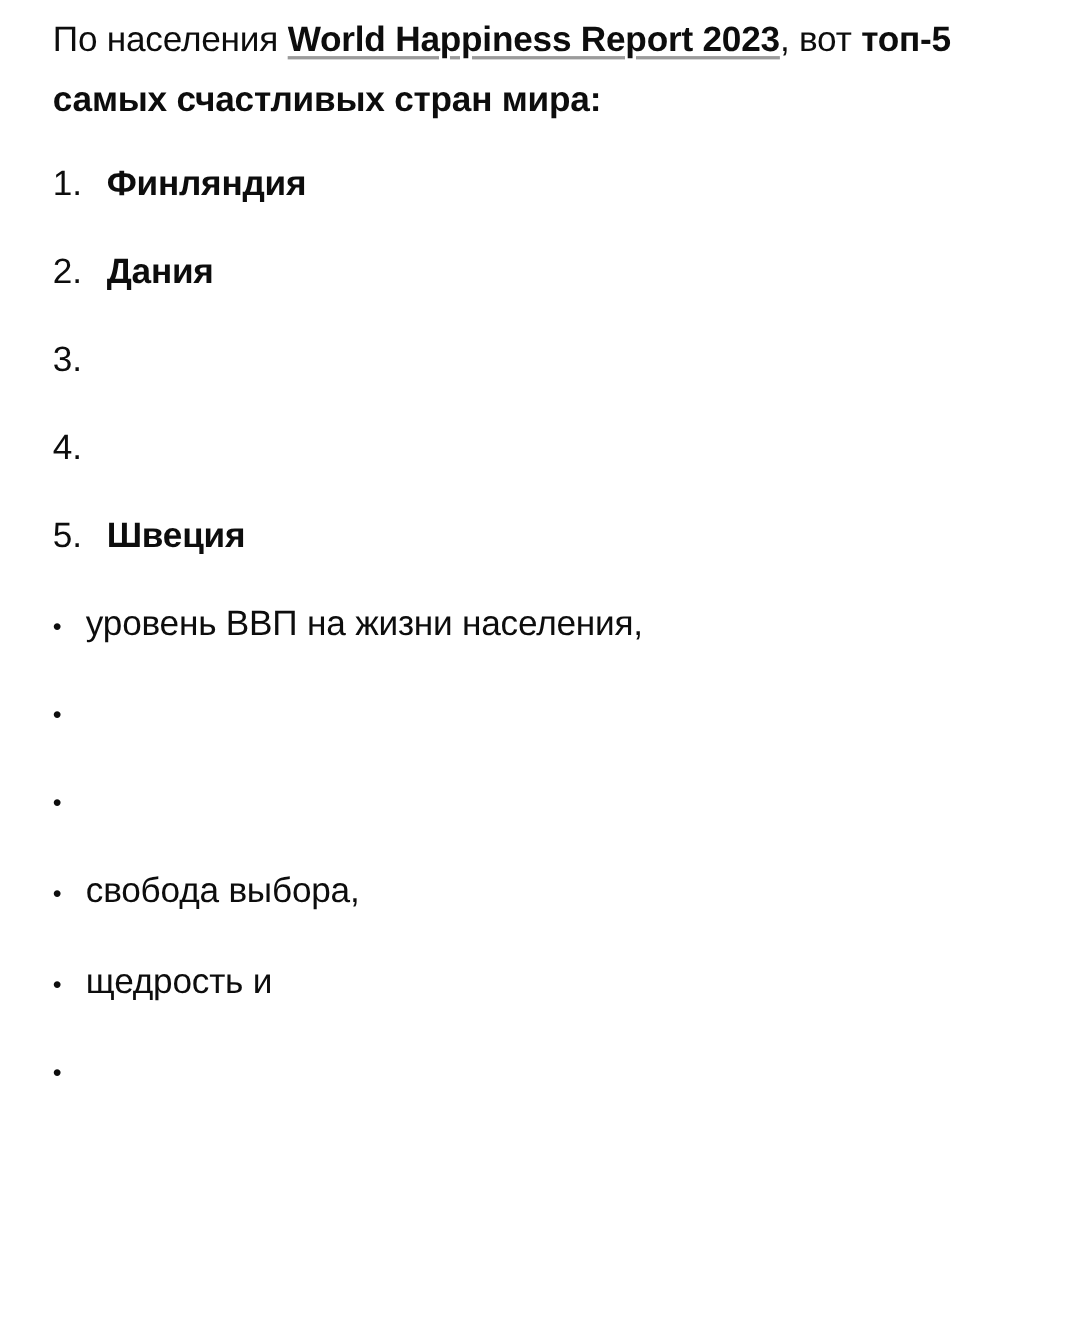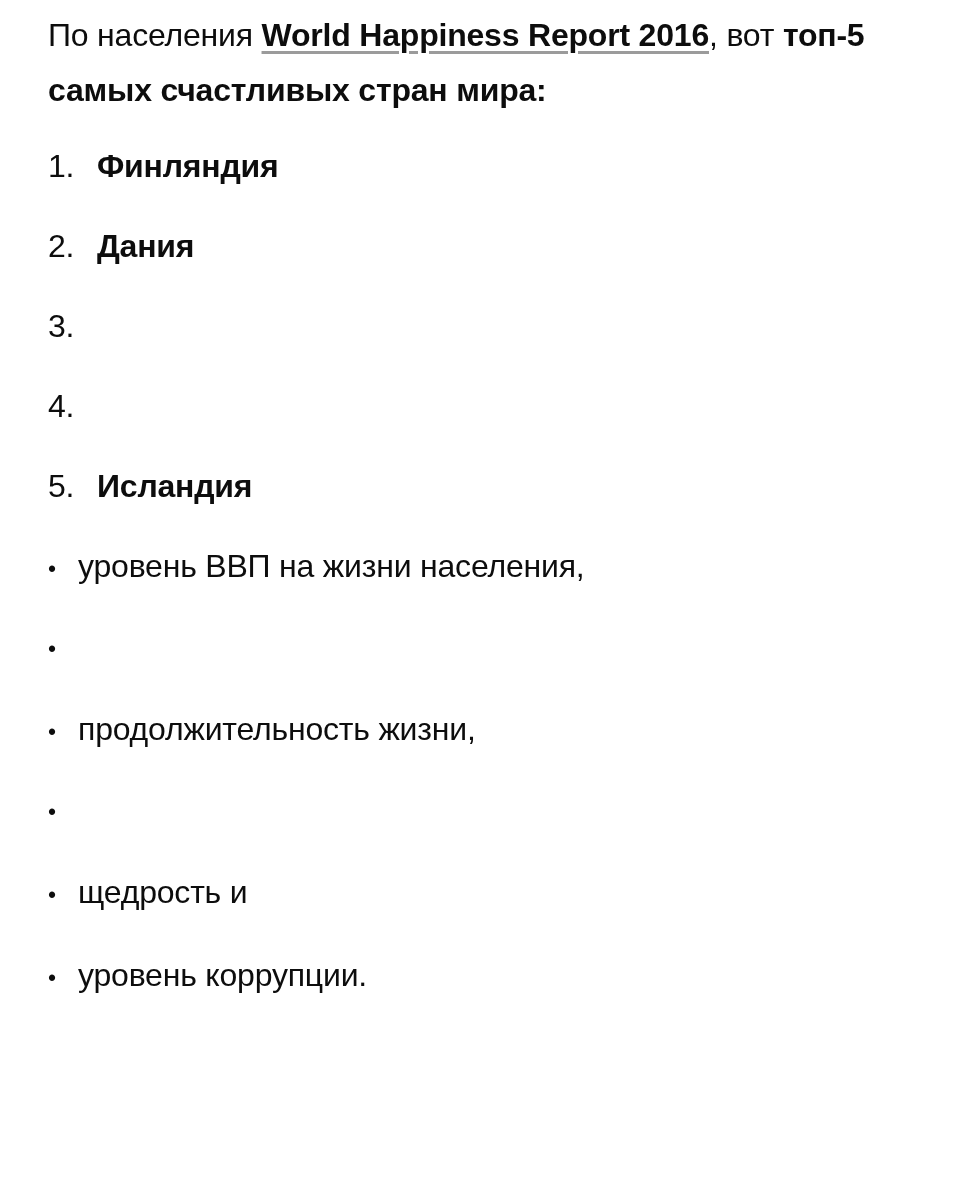--- a/index.html
+++ b/index.html
@@ -77,62 +77,61 @@
     font-size: 23px;
     line-height: 55px;
     color: #0d0d0d;
   }
 </style>
 </head>
 <body>
 
 <div class="content">
 
-  <p class="para"><span>По населения </span><a class="link">World Happiness Report 2016</a><span>, вот </span><span class="b">топ-5 самых счастливых стран мира:</span></p>
+  <p class="para"><span>По населения </span><a class="link">World Happiness Report 2023</a><span>, вот </span><span class="b">топ-5 самых счастливых стран мира:</span></p>
 
   <ol class="ranking">
     <li>
       <span class="num">1.</span>
       <span class="country">Финляндия</span>
     </li>
     <li>
       <span class="num">2.</span>
       <span class="country">Дания</span>
     </li>
     <li>
       <span class="num">3.</span>
     </li>
     <li>
       <span class="num">4.</span>
     </li>
     <li>
       <span class="num">5.</span>
-      <span class="country">Исландия</span>
+      <span class="country">Швеция</span>
     </li>
   </ol>
 
 
   <ul class="factors">
     <li>
       <span class="dot">•</span>
       <span class="factor-text">уровень ВВП на жизни населения,</span>
     </li>
     <li>
       <span class="dot">•</span>
     </li>
     <li>
       <span class="dot">•</span>
-      <span class="factor-text">продолжительность жизни,</span>
     </li>
     <li>
       <span class="dot">•</span>
+      <span class="factor-text">свобода выбора,</span>
     </li>
     <li>
       <span class="dot">•</span>
       <span class="factor-text">щедрость и</span>
     </li>
     <li>
       <span class="dot">•</span>
-      <span class="factor-text">уровень коррупции.</span>
     </li>
   </ul>
 
 </div>
 
 </body></html>

